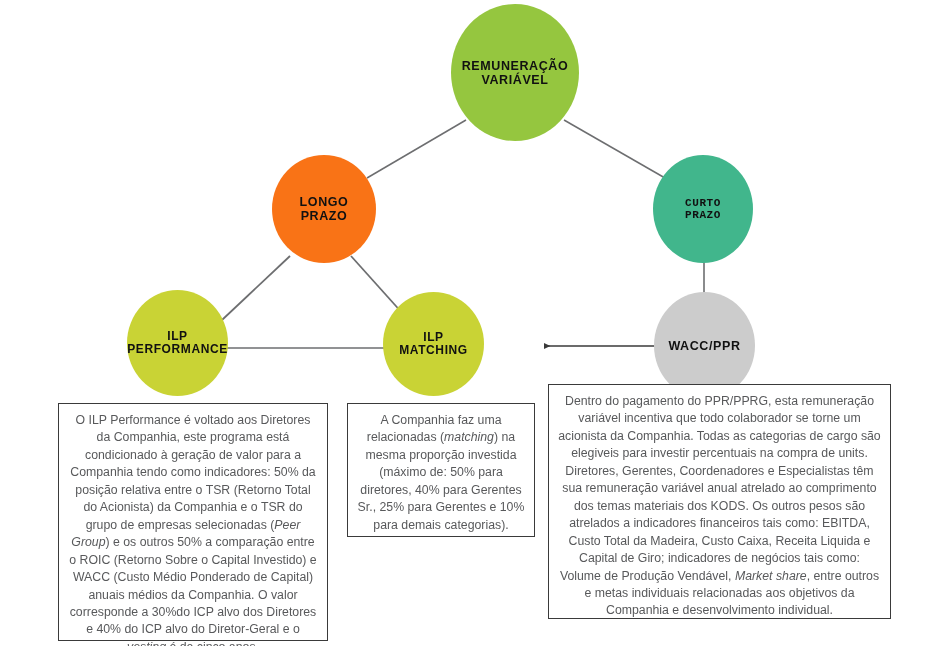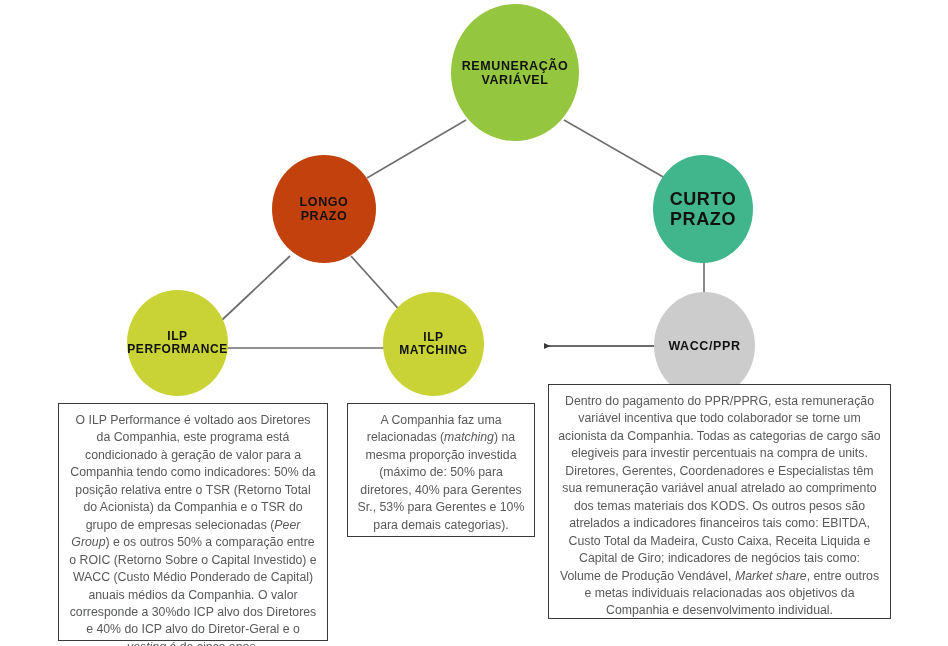--- a/index.html
+++ b/index.html
@@ -67,21 +67,21 @@
     height: 108px;
   }
   .node-longo .node-label { font-size: 12.5px; }
 
   .node-curto {
     left: 653px;
     top: 155px;
     width: 100px;
     height: 108px;
   }
-  .node-curto .node-label { font-size: 18px; }
+  .node-curto .node-label { font-size: 11px; font-family: Liberation Mono, monospace; }
 
   .node-ilp-performance {
     left: 127px;
     top: 290px;
     width: 101px;
     height: 106px;
   }
   .node-ilp-performance .node-label { font-size: 12px; }
 
   .node-ilp-matching {
@@ -158,21 +158,21 @@
     <line x1="704" y1="258" x2="704" y2="297" stroke="#6d6e70" stroke-width="1.6"></line>
 
     <line x1="660" y1="346" x2="545" y2="346" stroke="#3a3a3a" stroke-width="1.5" marker-end="url(#arrowhead-left)"></line>
   </svg>
 
   <div class="node node-remuneracao" style="background:#95c63f;">
     <span class="node-label">REMUNERAÇÃO
 VARIÁVEL</span>
   </div>
 
-  <div class="node node-longo" style="background:#c2410c;">
+  <div class="node node-longo" style="background:#f97316;">
     <span class="node-label">LONGO
 PRAZO</span>
   </div>
 
   <div class="node node-curto" style="background:#41b68c;">
     <span class="node-label">CURTO
 PRAZO</span>
   </div>
 
   <div class="node node-ilp-performance" style="background:#c9d335;">
@@ -187,20 +187,20 @@
 
   <div class="node node-pprg" style="background:#cccccc;">
     <span class="node-label">WACC/PPR</span>
   </div>
 
   <div class="textbox box-ilp-performance">
     <span><span>O ILP Performance é voltado aos Diretores da Companhia, este programa está condicionado à geração de valor para a Companhia tendo como indicadores: 50% da posição relativa entre o TSR (Retorno Total do Acionista) da Companhia e o TSR do grupo de empresas selecionadas (</span><em>Peer Group</em><span>) e os outros 50% a comparação entre o ROIC (Retorno Sobre o Capital Investido) e WACC (Custo Médio Ponderado de Capital) anuais médios da Companhia. O valor corresponde a 30%do ICP alvo dos Diretores e 40% do ICP alvo do Diretor-Geral e o </span><em>vesting</em><span> é de cinco anos.</span></span>
   </div>
 
   <div class="textbox box-ilp-matching">
-    <span><span>A Companhia faz uma relacionadas (</span><em>matching</em><span>) na mesma proporção investida (máximo de: 50% para diretores, 40% para Gerentes Sr., 53% para Gerentes e 10% para demais categorias).</span></span>
+    <span><span>A Companhia faz uma relacionadas (</span><em>matching</em><span>) na mesma proporção investida (máximo de: 50% para diretores, 40% para Gerentes Sr., 25% para Gerentes e 10% para demais categorias).</span></span>
   </div>
 
   <div class="textbox box-pprg">
     <span><span>Dentro do pagamento do PPR/PPRG, esta remuneração variável incentiva que todo colaborador se torne um acionista da Companhia. Todas as categorias de cargo são elegiveis para investir percentuais na compra de units. Diretores, Gerentes, Coordenadores e Especialistas têm sua remuneração variável anual atrelado ao comprimento dos temas materiais dos KODS. Os outros pesos são atrelados a indicadores financeiros tais como: EBITDA, Custo Total da Madeira, Custo Caixa, Receita Liquida e Capital de Giro; indicadores de negócios tais como: Volume de Produção Vendável, </span><em>Market share</em><span>, entre outros e metas individuais relacionadas aos objetivos da Companhia e desenvolvimento individual.</span></span>
   </div>
 
 </div>
 
 </body></html>

